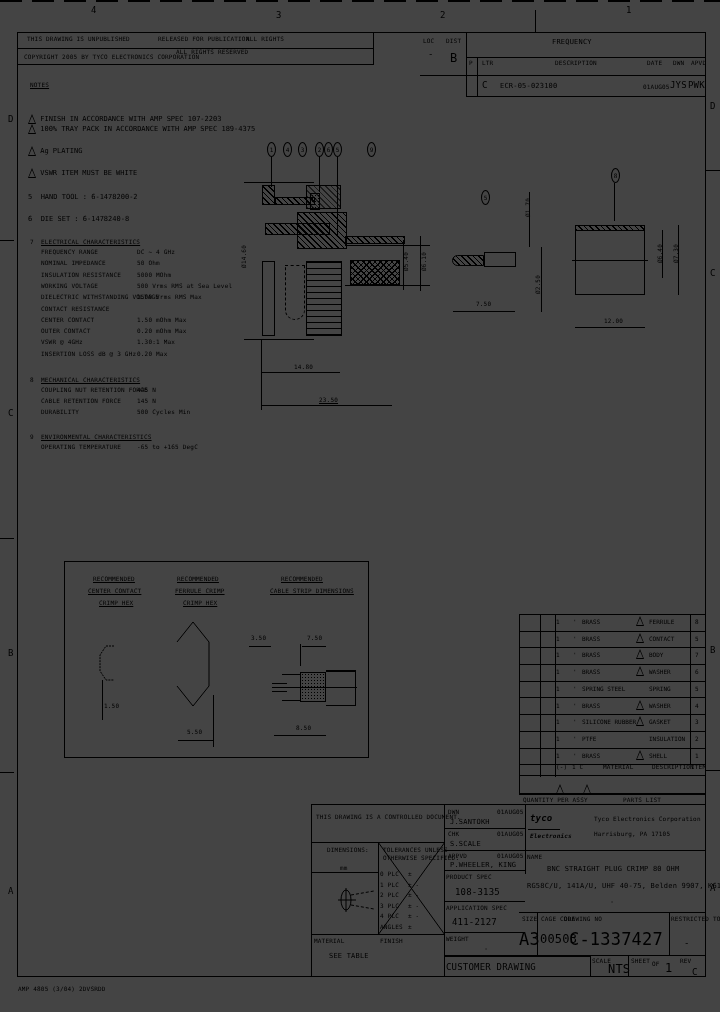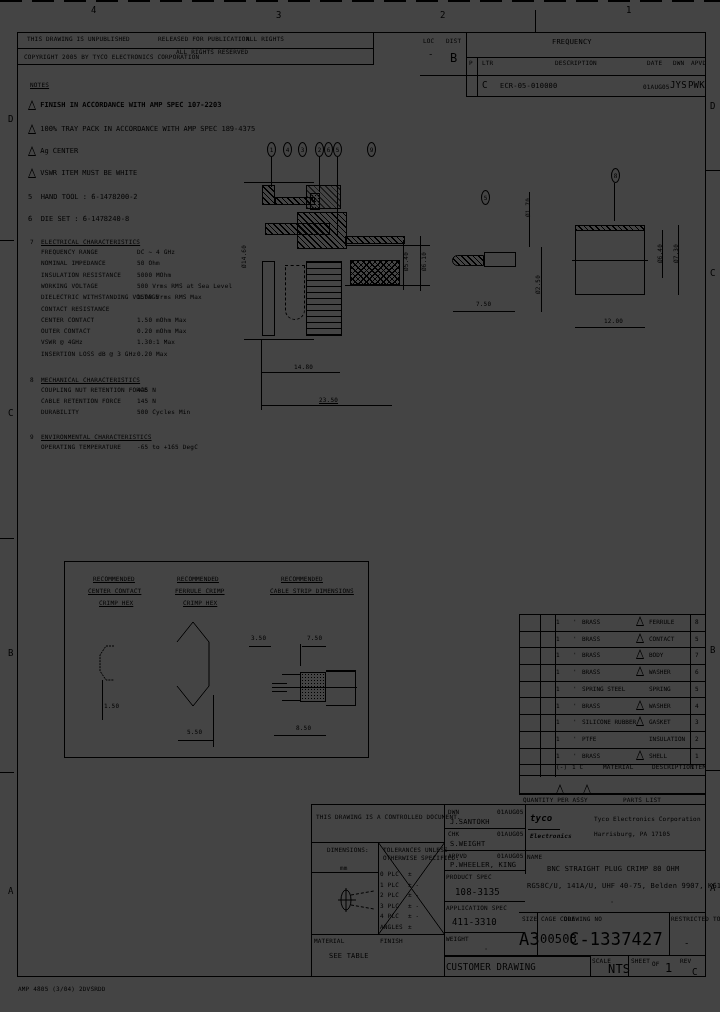--- a/index.html
+++ b/index.html
@@ -72,29 +72,29 @@
 <div class="t t9" style="left:428px;top:49px;">-</div>
 <div class="t t12" style="left:450px;top:52px;">B</div>
 <div class="t" style="left:552px;top:38px;">FREQUENCY</div>
 <div class="t t6" style="left:469px;top:59px;">P</div>
 <div class="t t6" style="left:482px;top:59px;">LTR</div>
 <div class="t t6" style="left:555px;top:59px;">DESCRIPTION</div>
 <div class="t t6" style="left:647px;top:59px;">DATE</div>
 <div class="t t6" style="left:673px;top:59px;">DWN</div>
 <div class="t t6" style="left:691px;top:59px;">APVD</div>
 <div class="t t9" style="left:482px;top:80px;">C</div>
-<div class="t" style="left:500px;top:82px;">ECR-05-010000</div>
+<div class="t" style="left:500px;top:82px;">ECR-05-023100</div>
 <div class="t t6" style="left:643px;top:83px;">01AUG05</div>
 <div class="t t9" style="left:670px;top:80px;">JYS</div>
 <div class="t t9" style="left:688px;top:80px;">PWK</div>
 
 <div class="t t6 u" style="left:30px;top:81px;">NOTES</div>
-<div class="note-row" style="top:100px;font-weight:bold;"><span class="tri"></span> <span>FINISH IN ACCORDANCE WITH AMP SPEC 107-2203</span></div>
+<div class="note-row" style="top:114px;"><span class="tri"></span> <span>FINISH IN ACCORDANCE WITH AMP SPEC 107-2203</span></div>
 <div class="note-row" style="top:124px;"><span class="tri"></span> <span>100% TRAY PACK IN ACCORDANCE WITH AMP SPEC 189-4375</span></div>
-<div class="note-row" style="top:146px;"><span class="tri"></span> <span>Ag CENTER</span></div>
+<div class="note-row" style="top:146px;"><span class="tri"></span> <span>Ag PLATING</span></div>
 <div class="note-row" style="top:168px;"><span class="tri"></span> <span>VSWR ITEM MUST BE WHITE</span></div>
 <div class="note-row" style="top:193px;"><span>5</span>&nbsp;&nbsp;<span>HAND TOOL : 6-1478200-2</span></div>
 <div class="note-row" style="top:215px;"><span>6</span>&nbsp;&nbsp;<span>DIE SET : 6-1478240-8</span></div>
 
 <div class="t t6" style="left:30px;top:238px;">7</div>
 <div class="t t6 u" style="left:41px;top:238px;">ELECTRICAL CHARACTERISTICS</div>
 <div id="elec-rows">
     <div class="t t6" style="left:41px;top:248px;">FREQUENCY RANGE</div>
     <div class="t t6" style="left:137px;top:248px;">DC ~ 4 GHz</div>
     <div class="t t6" style="left:41px;top:259.3px;">NOMINAL IMPEDANCE</div>
@@ -372,31 +372,31 @@
 <div class="t t6" style="left:314px;top:937px;">MATERIAL</div>
 <div class="t t6" style="left:380px;top:937px;">FINISH</div>
 <div class="t" style="left:329px;top:952px;">SEE TABLE</div>
 
 <div class="t t6" style="left:448px;top:808px;">DWN</div>
 <div class="t t6" style="left:497px;top:808px;">01AUG05</div>
 <div class="t" style="left:450px;top:818px;">J.SANTOKH</div>
 <div class="hl" style="left:444px;top:828px;width:81px;"></div>
 <div class="t t6" style="left:448px;top:830px;">CHK</div>
 <div class="t t6" style="left:497px;top:830px;">01AUG05</div>
-<div class="t" style="left:450px;top:840px;">S.WEIGHT</div>
+<div class="t" style="left:450px;top:840px;">S.SCALE</div>
 <div class="hl" style="left:444px;top:850px;width:262px;"></div>
 <div class="t t6" style="left:448px;top:852px;">APPVD</div>
 <div class="t t6" style="left:497px;top:852px;">01AUG05</div>
 <div class="t" style="left:450px;top:861px;">P.WHEELER, KING</div>
 <div class="hl" style="left:444px;top:870px;width:81px;"></div>
 <div class="t t6" style="left:446px;top:873px;">PRODUCT SPEC</div>
 <div class="t t9" style="left:455px;top:887px;">108-3135</div>
 <div class="hl" style="left:444px;top:901px;width:81px;"></div>
 <div class="t t6" style="left:446px;top:904px;">APPLICATION SPEC</div>
-<div class="t t9" style="left:452px;top:917px;">411-3310</div>
+<div class="t t9" style="left:452px;top:917px;">411-2127</div>
 <div class="hl" style="left:444px;top:932px;width:81px;"></div>
 <div class="t t6" style="left:446px;top:935px;">WEIGHT</div>
 <div class="t" style="left:484px;top:945px;">-</div>
 <div class="hl" style="left:444px;top:955px;width:146px;border-top-width:2px;"></div>
 <div class="t t9" style="left:446px;top:962px;">CUSTOMER DRAWING</div>
 
 <div class="vl" style="left:525px;top:804px;height:70px;"></div>
 <div class="t t9" style="left:530px;top:813px;font-weight:bold;font-style:italic;">tyco</div>
 <div class="hl" style="left:528px;top:829px;width:32px;"></div>
 <div class="t t6" style="left:530px;top:832px;font-style:italic;font-weight:bold;">Electronics</div>

